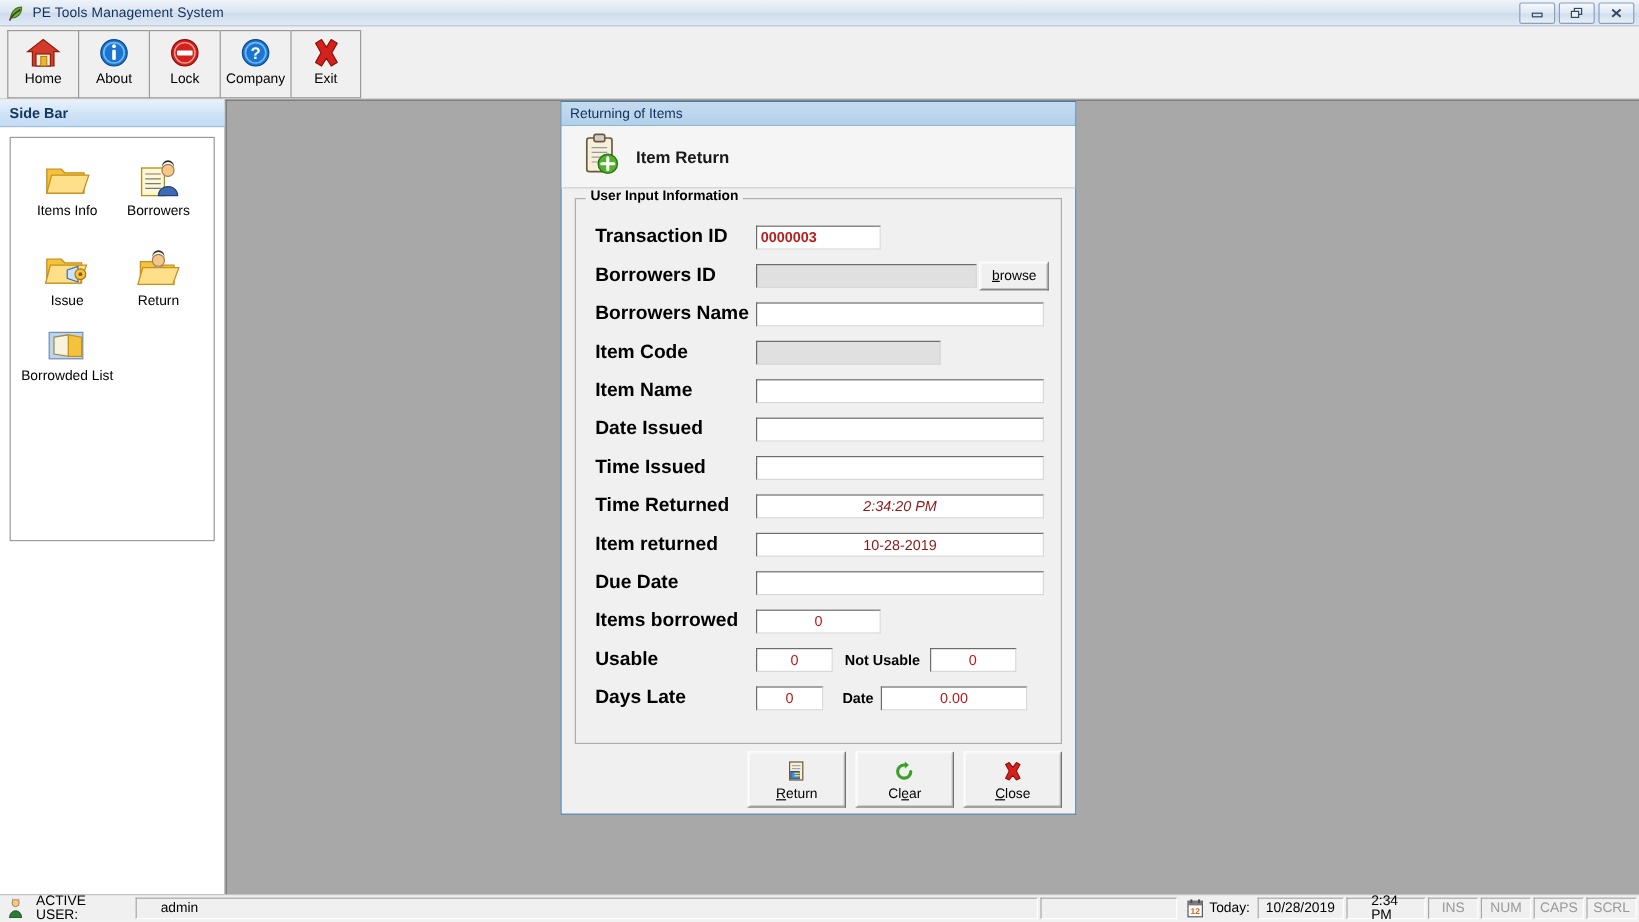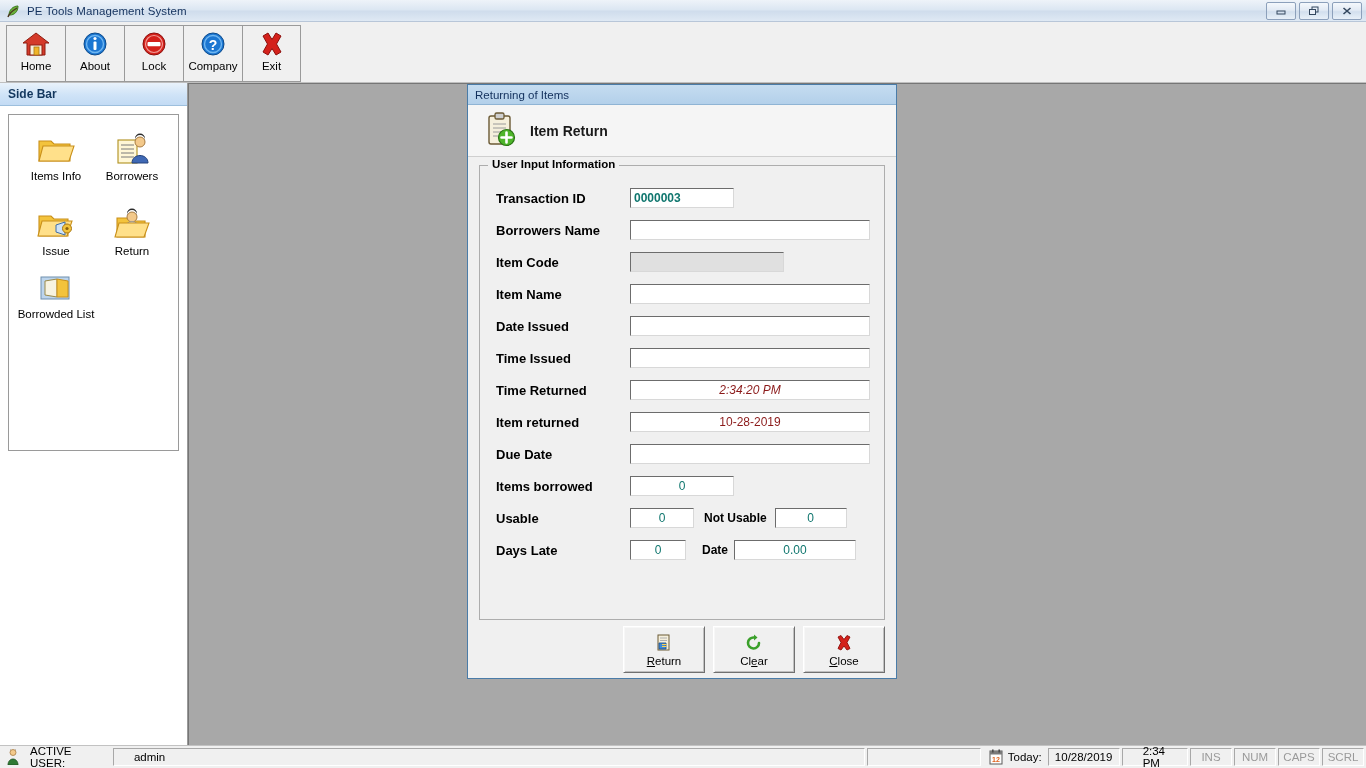--- a/index.html
+++ b/index.html
@@ -195,33 +195,33 @@
     color: #000;
   }
 
   
   .frow {
     display: flex; align-items: center;
     height: 32px;
   }
   .flabel {
     width: 140px;
-    font-size: 13px; font-weight: bold;
+    font-size: 16px; font-weight: bold;
     color: #000;
     padding-left: 6px;
     box-sizing: border-box;
     flex: 0 0 auto;
   }
   .fld {
     border: 1px solid;
     border-color: #6c6c6c #d8d8d8 #d8d8d8 #6c6c6c;
     background: #ffffff;
     height: 20px;
     font-size: 12px;
-    color: #0f766e;
+    color: #b91c1c;
     box-sizing: border-box;
     display: flex; align-items: center;
     padding: 0 3px;
     font-family: "Liberation Sans", sans-serif;
   }
   .fld.disabled { background: #e0e0e0; }
   .fld.red { color: #8b1a1a; justify-content: center; }
   .fld.ctr { justify-content: center; }
   .fld.bold { font-weight: bold; }
 
@@ -472,20 +472,27 @@
 
         <div class="dlg-body">
           <div class="groupbox">
             <div class="groupbox-legend">User Input Information</div>
 
             <div class="frow">
               <div class="flabel">Transaction ID</div>
               <div class="fld bold" style="width:104px;">0000003</div>
             </div>
 
+            <div class="frow">
+              <div class="flabel">Borrowers ID</div>
+              <div class="fld disabled" style="width:186px;"></div>
+              <div class="btn3d browse-btn">
+                <span><span class="u">b</span><span>rowse</span></span>
+              </div>
+            </div>
 
             <div class="frow">
               <div class="flabel">Borrowers Name</div>
               <div class="fld" style="width:240px;"></div>
             </div>
 
             <div class="frow">
               <div class="flabel">Item Code</div>
               <div class="fld disabled" style="width:154px;"></div>
             </div>

